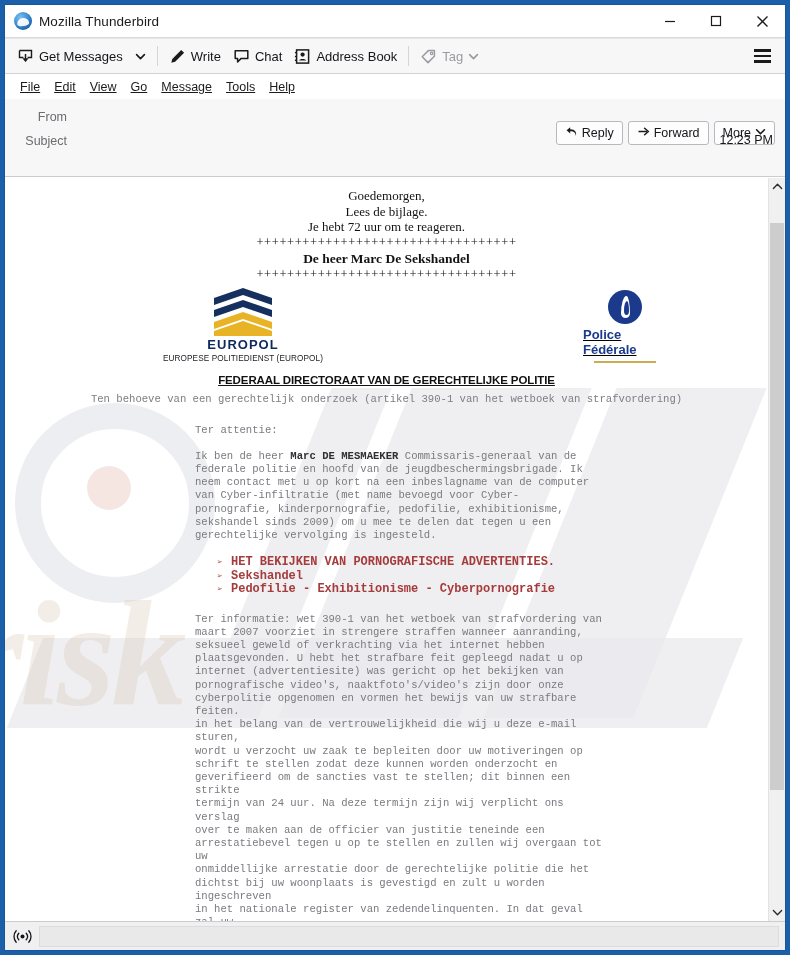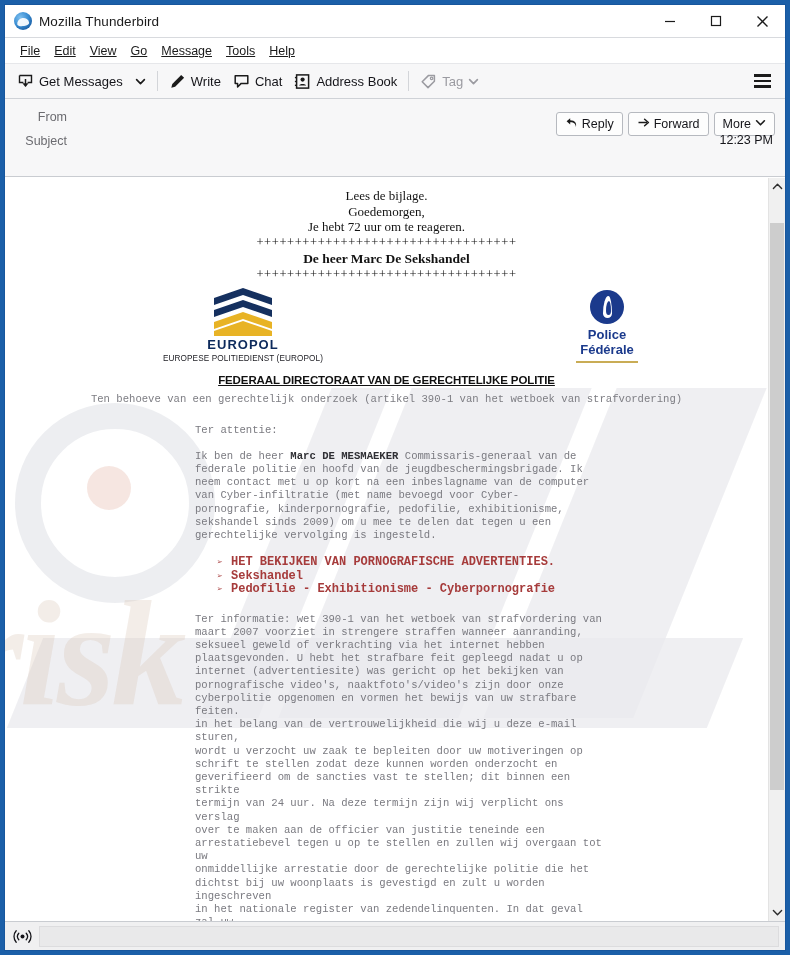--- a/index.html
+++ b/index.html
@@ -134,21 +134,21 @@
     padding-right: 6px;
     flex: 0 0 auto;
   }
   .hdr-value {
     font-size: 12.5px;
     color: #15151a;
     flex: 1 1 auto;
   }
   #hdr-actions {
     position: absolute;
-    right: 10px; top: 13px;
+    right: 10px; top: 22px;
     display: flex;
     gap: 5px;
   }
   .hbtn {
     display: flex;
     align-items: center;
     gap: 4px;
     font-size: 12.5px;
     color: #15151a;
     background: #fdfdfd;
@@ -283,23 +283,23 @@
   }
   #europol .sub {
     font-size: 8.2px;
     color: #1c1c22;
     margin-top: 2px;
     letter-spacing: .1px;
     font-family: "Liberation Sans", sans-serif;
   }
   #police {
     position: absolute;
-    left: 560px; top: 2px;
+    left: 578px; top: 2px;
     width: 84px;
-    text-align: center;
+    text-decoration: underline;
   }
   #police .disc {
     width: 34px; height: 34px;
     margin: 0 auto 3px auto;
     border-radius: 50%;
     background: #1b3a8c;
     position: relative;
   }
   #police .disc::before {
     content: "";
@@ -458,30 +458,20 @@
       <svg width="12" height="12" viewBox="0 0 12 12">
           <rect x="1.5" y="1.5" width="9" height="9" fill="none" stroke="#1b1b1b" stroke-width="1.2"></rect>
         </svg>
     </div>
     <div class="winbtn">
       <svg width="13" height="13" viewBox="0 0 13 13">
           <line x1="1.5" y1="1.5" x2="11.5" y2="11.5" stroke="#1b1b1b" stroke-width="1.3"></line>
           <line x1="11.5" y1="1.5" x2="1.5" y2="11.5" stroke="#1b1b1b" stroke-width="1.3"></line>
         </svg>
     </div>
-  </div>
-
-  <div id="menubar">
-    <div class="menuitem"><u>File</u></div>
-    <div class="menuitem"><u>Edit</u></div>
-    <div class="menuitem"><u>View</u></div>
-    <div class="menuitem"><u>Go</u></div>
-    <div class="menuitem"><u>Message</u></div>
-    <div class="menuitem"><u>Tools</u></div>
-    <div class="menuitem"><u>Help</u></div>
   </div>
 
   <div id="toolbar">
 
     <div class="tbtn">
       <span class="ic">
         <svg width="17" height="17" viewBox="0 0 17 17">
           <path d="M2.5 2.5 H14.5 V9.5 H10.6" fill="none" stroke="#1b1b1b" stroke-width="1.4"></path>
           <path d="M2.5 2.5 V9.5 H6.4" fill="none" stroke="#1b1b1b" stroke-width="1.4"></path>
           <line x1="8.5" y1="6" x2="8.5" y2="13.2" stroke="#1b1b1b" stroke-width="1.5"></line>
@@ -550,20 +540,30 @@
       </span>
     </div>
 
     <div id="tb-flex"></div>
 
     <div id="hamburger">
       <i></i>
       <i></i>
       <i></i>
     </div>
+  </div>
+
+  <div id="menubar">
+    <div class="menuitem"><u>File</u></div>
+    <div class="menuitem"><u>Edit</u></div>
+    <div class="menuitem"><u>View</u></div>
+    <div class="menuitem"><u>Go</u></div>
+    <div class="menuitem"><u>Message</u></div>
+    <div class="menuitem"><u>Tools</u></div>
+    <div class="menuitem"><u>Help</u></div>
   </div>
 
   <div id="msg-header">
 
     <div class="hdr-row">
       <div class="hdr-label">From</div>
       <div class="hdr-value"></div>
     </div>
 
     <div class="hdr-row">
@@ -612,22 +612,22 @@
         <div class="wm-dot" style="left:122px; top:158px; width:44px; height:44px;"></div>
         <div class="wm-band" style="left:300px; top:80px; width:60px; height:330px;"></div>
         <div class="wm-band" style="left:380px; top:80px; width:180px; height:330px;"></div>
         <div class="wm-band" style="left:585px; top:80px; width:150px; height:330px;"></div>
         <div class="wm-band" style="left:60px; top:330px; width:700px; height:90px;"></div>
         <div class="wm-text">risk</div>
       </div>
 
       <div id="content">
 
+        <div class="intro">Goedemorgen,</div>
         <div class="intro">Lees de bijlage.</div>
-        <div class="intro">Goedemorgen,</div>
         <div class="intro">Je hebt 72 uur om te reageren.</div>
         <div class="plus-line">++++++++++++++++++++++++++++++++++</div>
         <div class="bold-name">De heer Marc De Sekshandel</div>
         <div class="plus-line">++++++++++++++++++++++++++++++++++</div>
 
         <div id="logos">
 
           <div id="europol">
             <div class="mark">
               <svg width="58" height="48" viewBox="0 0 58 48">

